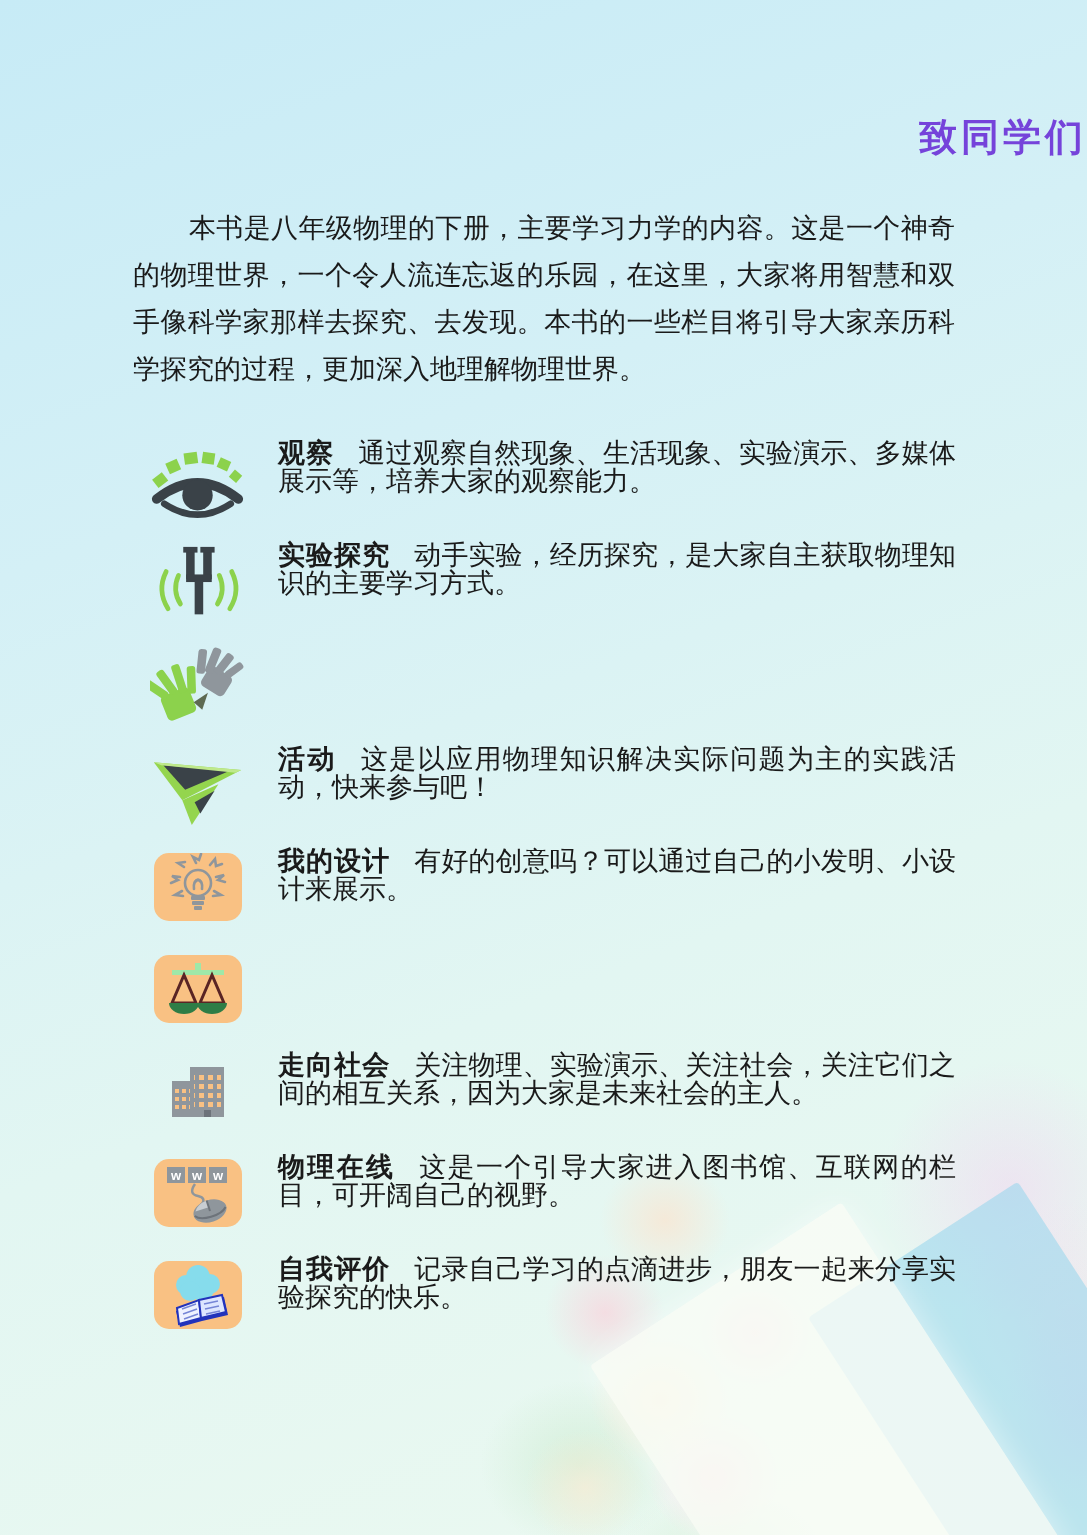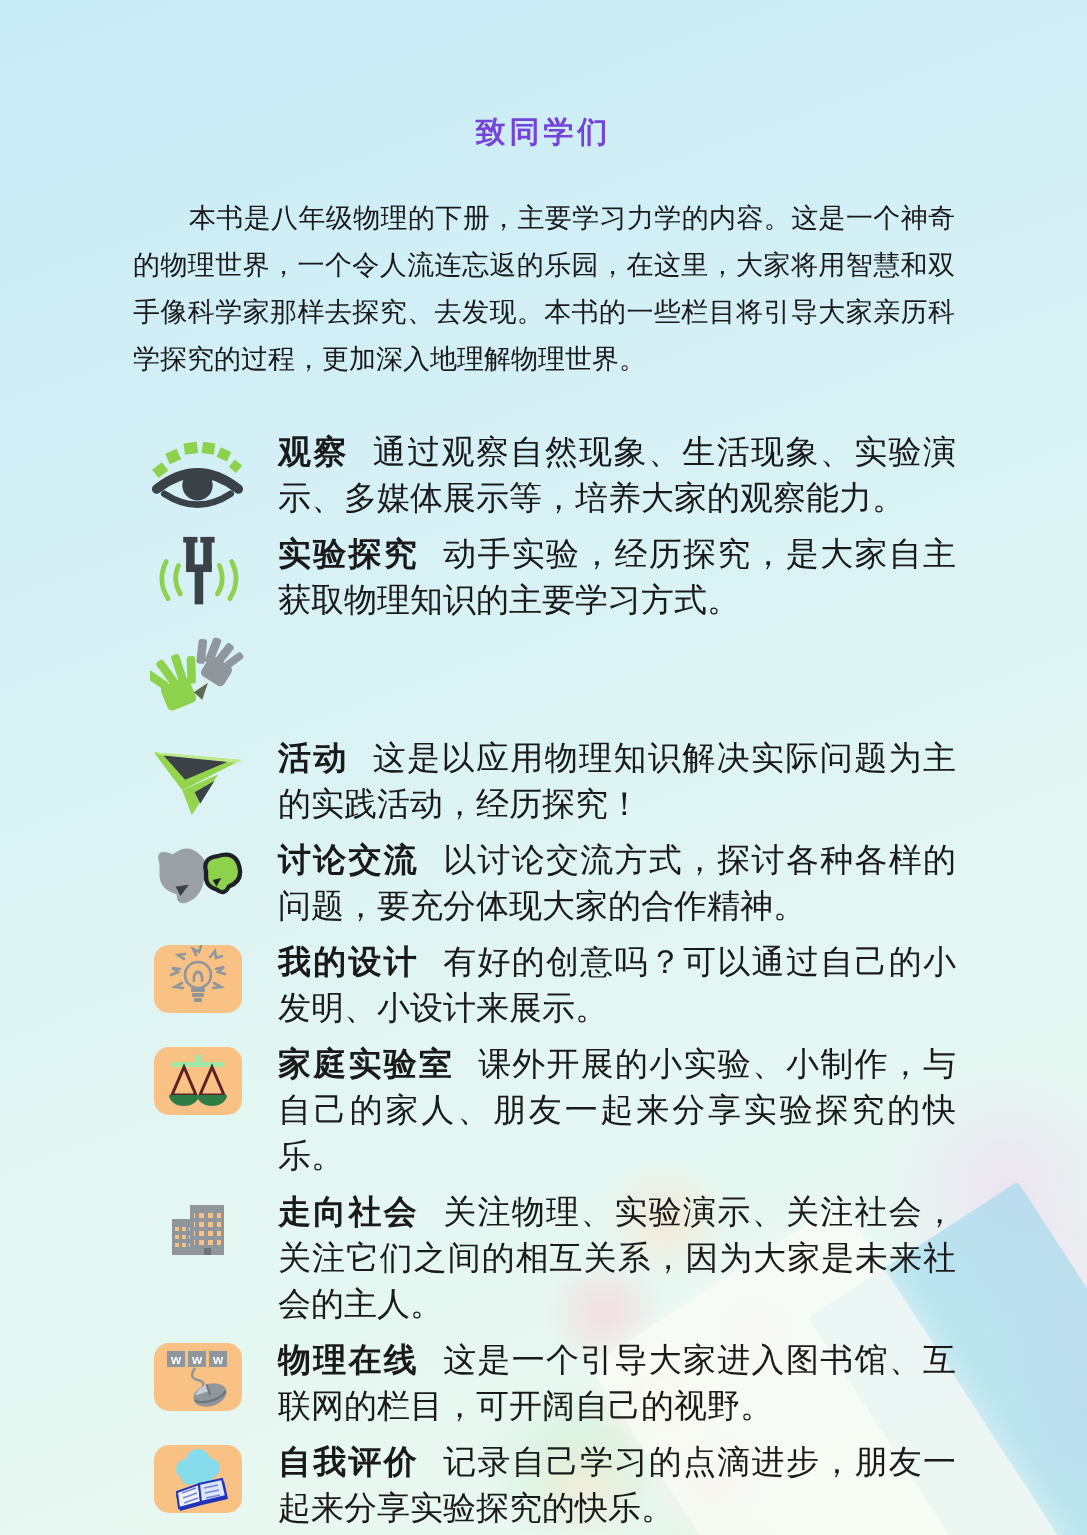--- a/index.html
+++ b/index.html
@@ -50,22 +50,22 @@
   }
   .envelope.white{
     left:680px;top:1250px;width:300px;height:420px;
     background:rgba(250,253,246,.78);
     transform:rotate(-33deg);border-radius:4px;
     box-shadow:0 0 30px rgba(255,255,255,.5);
   }
   .content{position:relative;}
   .title{
     padding-top:112px;
-    text-align:center;
-    font-size:30px;font-weight:bold;letter-spacing:4px;
+    text-align:right;
+    font-size:38px;font-weight:bold;letter-spacing:4px;
     color:#7543da;
   }
   .intro{
     margin:42px 78px 0 133px;
     width:822px;
     font-family:"Liberation Serif",serif;
     font-size:27px;line-height:47px;
     text-indent:56px;
     text-align:justify;
   }
@@ -75,21 +75,21 @@
     min-height:92px;margin-bottom:10px;
   }
   .icon-box{
     flex:0 0 95px;width:95px;height:86px;margin-right:33px;
     display:flex;justify-content:center;align-items:flex-start;
   }
   .icon-box.badge{padding-top:6px;}
   .item-text{
     width:678px;
     font-family:"Liberation Serif",serif;
-    font-size:33px;line-height:46px;
+    font-size:27px;line-height:28px;
     text-align:justify;
   }
   .item-label{
     font-family:"Liberation Sans",sans-serif;
     font-weight:bold;
     margin-right:24px;
     letter-spacing:1px;
   }
   .www-letter{font-family:"Liberation Sans",sans-serif;font-weight:bold;}
 </style>
@@ -181,37 +181,24 @@
         <div class="icon-box">
           <svg width="95" height="84" viewBox="0 0 100 84">
             <polygon points="4,16 96,24 34,56" fill="#94d54e"></polygon>
             <polygon points="14,19 84,25 37,45" fill="#3a4248"></polygon>
             <polygon points="34,56 72,39 44,82" fill="#94d54e"></polygon>
             <polygon points="47,58 68,46 53,70" fill="#3a4248"></polygon>
             <polygon points="4,16 96,24 90,27 12,19" fill="#bfe98c"></polygon>
           </svg>
         </div>
         <div class="item-text">
-          <span class="item-label">活动</span><span>这是以应用物理知识解决实际问题为主的实践活动，经历探究！</span>
-        </div>
-      </div>
-
-      <div class="item">
-        <div class="icon-box">
-          <svg width="95" height="84" viewBox="0 0 100 84">
-            <path d="M10,26 Q4,8 24,16 Q40,4 52,16 Q64,26 57,42 Q54,62 38,67 Q28,70 28,58 Q12,54 10,40 Z" fill="#9aa0a6"></path>
-            <polygon points="27,50 41,48 32,60" fill="#3a4248"></polygon>
-            <path d="M59,34 Q55,20 71,18 Q90,12 94,29 Q98,44 83,50 Q78,60 70,53 Q59,50 59,40 Z" fill="#8cd24c" stroke="#1d2226" stroke-width="4.5"></path>
-            <polygon points="66,43 75,41 70,50" fill="#1d2226"></polygon>
-          </svg>
-        </div>
-        <div class="item-text">
-          <span class="item-label">讨论交流</span><span>以讨论交流方式，探讨各种各样的问题，要充分体现大家的合作精神。</span>
-        </div>
-      </div>
+          <span class="item-label">活动</span><span>这是以应用物理知识解决实际问题为主的实践活动，快来参与吧！</span>
+        </div>
+      </div>
+
 
       <div class="item">
         <div class="icon-box badge">
           <svg width="88" height="68" viewBox="0 0 88 68">
             <rect x="0" y="0" width="88" height="68" rx="15" fill="#f9c183"></rect>
             <g stroke="#8f969c" stroke-width="2.6" fill="none" stroke-linecap="round">
               <circle cx="44" cy="30" r="13"></circle>
               <path d="M40,36 q-1,-8 4,-9 q5,1 4,9"></path>
               <path d="M41,29 q3,-5 6,0"></path>
               <path d="M42,10 l-3,-6 l6,3 l2,-6"></path>
@@ -240,23 +227,20 @@
             <rect x="0" y="0" width="88" height="68" rx="15" fill="#f9c183"></rect>
             <rect x="41" y="8" width="6" height="10" fill="#9fe8a8"></rect>
             <rect x="18" y="15" width="52" height="5" fill="#9fe8a8"></rect>
             <g stroke="#5a2424" stroke-width="3" fill="none">
               <path d="M30,20 L18,48 L42,48 Z"></path>
               <path d="M58,20 L46,48 L70,48 Z"></path>
             </g>
             <path d="M15,48 A15,11 0 0 0 45,48 Z" fill="#2e7d46"></path>
             <path d="M43,48 A15,11 0 0 0 73,48 Z" fill="#2e7d46"></path>
           </svg>
-        </div>
-        <div class="item-text">
-          <span class="item-label">家庭实验室</span><span>课外开展的小实验、小制作，与自己的家人、朋友一起来分享实验探究的快乐。</span>
         </div>
       </div>
 
       <div class="item">
         <div class="icon-box badge">
           <svg width="88" height="68" viewBox="0 0 88 68">
             <defs>
               <pattern id="winA" width="9" height="9" patternUnits="userSpaceOnUse">
                 <rect width="5" height="5" fill="#f9c183"></rect>
               </pattern>

